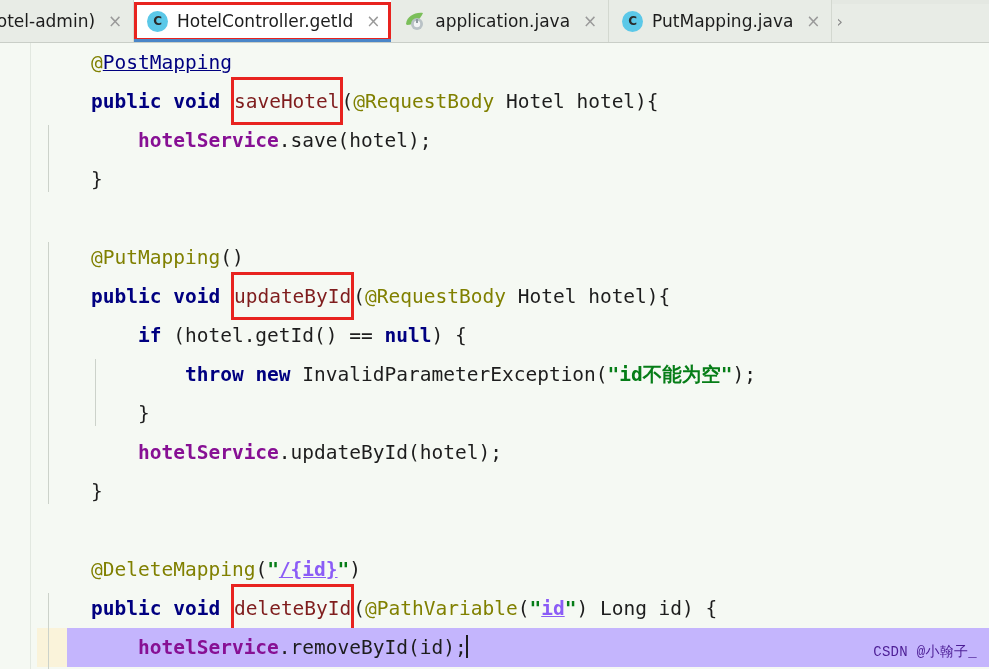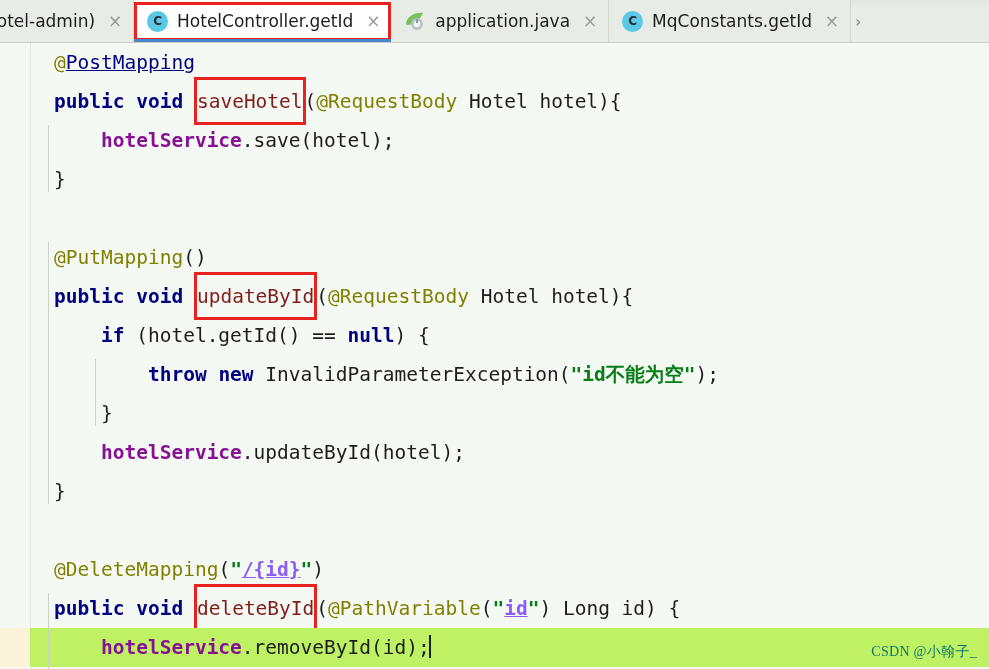--- a/index.html
+++ b/index.html
@@ -118,28 +118,29 @@
     border-right: 1px solid #e2e8e0;
   }
   #code {
     position: absolute;
     left: 0; top: 0; right: 0; bottom: 0;
     font-family: "DejaVu Sans Mono", monospace;
     font-size: 19.5px;
     line-height: 39px;
     color: #1d1d1d;
     white-space: pre;
+    padding-left: 37px;
   }
   .line {
     position: relative;
     height: 39px;
     padding-left: 54px;
     box-sizing: border-box;
   }
-  .line.cur { background: #bef264; }
+  .line.cur { background: #c4b5fd; }
   .line.cur::before {
     content: "";
     position: absolute;
     left: 0; top: 0; bottom: 0; width: 30px;
     background: #faf3da;
   }
 
   
   .guide {
     position: absolute;
@@ -180,22 +181,22 @@
     background: #1d1d1d;
     vertical-align: -4px;
     margin-left: -1px;
   }
 
   #watermark {
     position: absolute;
     right: 12px;
     bottom: 8px;
     font-size: 14px;
-    color: #0f766e;
-    font-family: Liberation Serif, serif;
+    color: #4c1d95;
+    font-family: Liberation Mono, monospace;
     letter-spacing: 0.3px;
   }
 </style>
 </head>
 <body>
 
 <div id="tabbar">
     <div class="tab first">
       <span class="tab-label">hotel-admin)</span>
       <span class="tab-close">×</span>
@@ -211,21 +212,21 @@
           <path d="M2 13 C3 5, 11 1, 19 2 C16 9, 10 14, 3 14 Z" fill="#7bbf5a"></path>
           <circle cx="13" cy="13" r="6" fill="#b9c2c6"></circle>
           <circle cx="13" cy="13" r="3.2" fill="#f2f4f5"></circle>
           <rect x="12" y="8" width="2" height="4" fill="#8e9a9f"></rect>
         </svg></div>
       <span class="tab-label">application.java</span>
       <span class="tab-close">×</span>
     </div>
     <div class="tab">
       <div class="icon-java">C</div>
-      <span class="tab-label">MqConstants.getId</span>
+      <span class="tab-label">PutMapping.java</span>
       <span class="tab-close">×</span>
     </div>
     <div class="tab-overflow">›</div>
   </div>
 
 <div id="editor">
   <div id="gutter"></div>
   <div id="code"><div class="line"><span class="anno">@</span><span class="annoU">PostMapping</span></div><div class="line"><span class="kw">public</span><span class="punc"> </span><span class="kw">void</span><span class="punc"> </span><span class="mbox"><span class="ident">saveHotel</span></span><span class="punc">(</span><span class="anno">@RequestBody</span><span class="punc"> Hotel hotel){</span></div><div class="line"><span class="punc">    </span><span class="fld">hotelService</span><span class="punc">.save(hotel);</span></div><div class="line"><span class="punc">}</span></div><div class="line"></div><div class="line"><span class="anno">@</span><span class="anno">PutMapping</span><span class="punc">()</span></div><div class="line"><span class="kw">public</span><span class="punc"> </span><span class="kw">void</span><span class="punc"> </span><span class="mbox"><span class="ident">updateById</span></span><span class="punc">(</span><span class="anno">@RequestBody</span><span class="punc"> Hotel hotel){</span></div><div class="line"><span class="punc">    </span><span class="kw">if</span><span class="punc"> (hotel.getId() == </span><span class="kw">null</span><span class="punc">) {</span></div><div class="line"><span class="punc">        </span><span class="kw">throw</span><span class="punc"> </span><span class="kw">new</span><span class="punc"> InvalidParameterException(</span><span class="str">"id不能为空"</span><span class="punc">);</span></div><div class="line"><span class="punc">    </span><span class="punc">}</span></div><div class="line"><span class="punc">    </span><span class="fld">hotelService</span><span class="punc">.updateById(hotel);</span></div><div class="line"><span class="punc">}</span></div><div class="line"></div><div class="line"><span class="anno">@</span><span class="anno">DeleteMapping</span><span class="punc">(</span><span class="str">"</span><span class="strU">/{id}</span><span class="str">"</span><span class="punc">)</span></div><div class="line"><span class="kw">public</span><span class="punc"> </span><span class="kw">void</span><span class="punc"> </span><span class="mbox"><span class="ident">deleteById</span></span><span class="punc">(</span><span class="anno">@PathVariable</span><span class="punc">(</span><span class="str">"</span><span class="strU">id</span><span class="str">"</span><span class="punc">) Long id) {</span></div><div class="line cur"><span class="punc">    </span><span class="fld">hotelService</span><span class="punc">.removeById(id);</span><span class="caret"></span></div><div class="line"></div></div>
   <div id="watermark">CSDN @小翰子_</div>
 <div class="guide" style="left: 48px; top: 82px; height: 67px;"></div>

